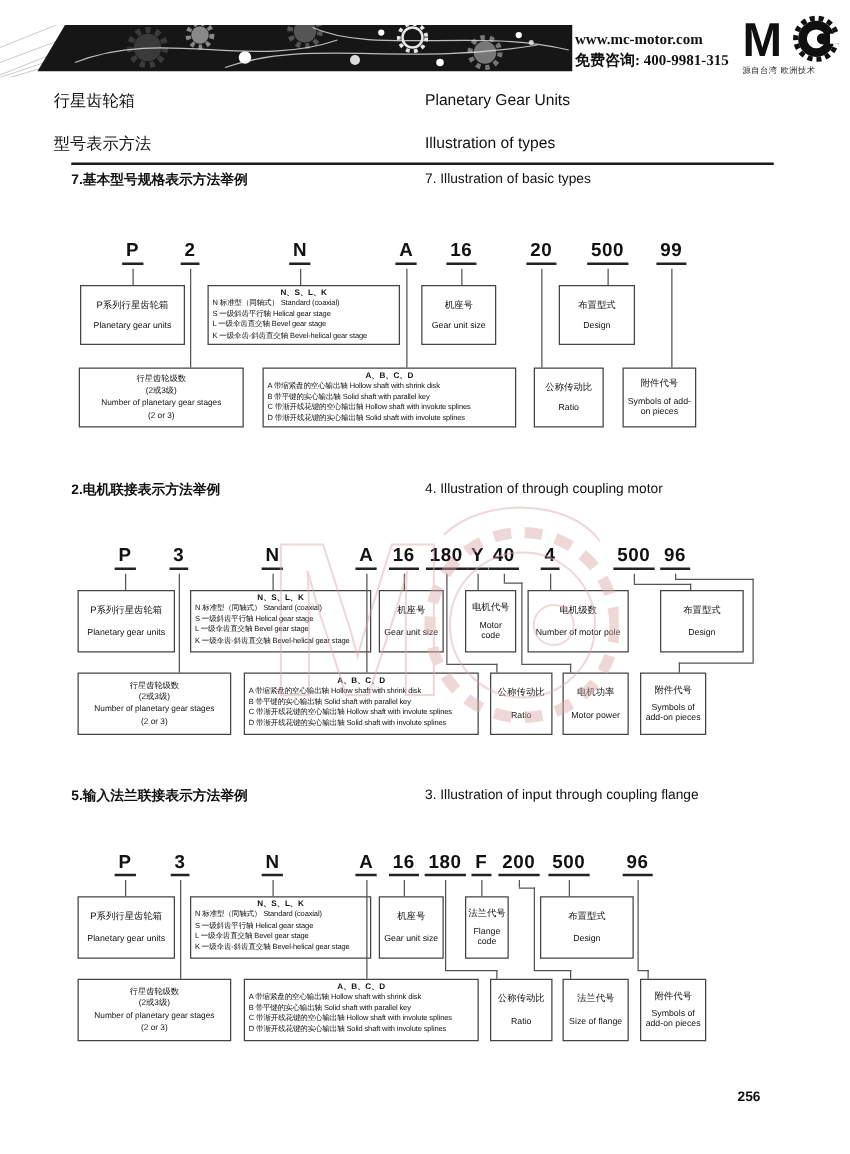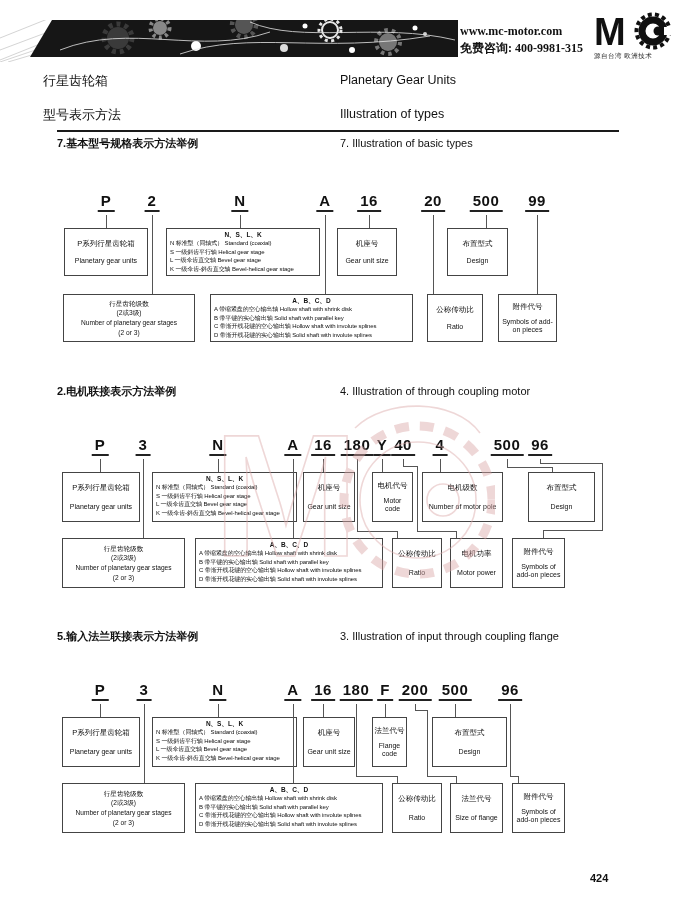--- a/index.html
+++ b/index.html
@@ -336,13 +336,13 @@
 <svg id="watermark" viewBox="0 0 290 225">
   <g fill="none" stroke="#dba8a8" stroke-width="1.6">
     <text x="8" y="168" font-family="Liberation Sans, DejaVu Sans, sans-serif" font-size="175" font-weight="bold" fill="none" stroke="#dba8a8" stroke-width="1.6" aria-label="M">M</text>
     <circle cx="213" cy="112" r="58"></circle>
     <circle cx="213" cy="112" r="74" stroke-width="9" stroke-dasharray="14 11"></circle>
     <circle cx="238" cy="112" r="16"></circle>
     <path d="M150,40 C180,10 250,10 275,45"></path>
   </g>
 </svg>
 
-<div id="page-num">424</div>
+<div id="page-num">256</div>
 
 </body></html>

